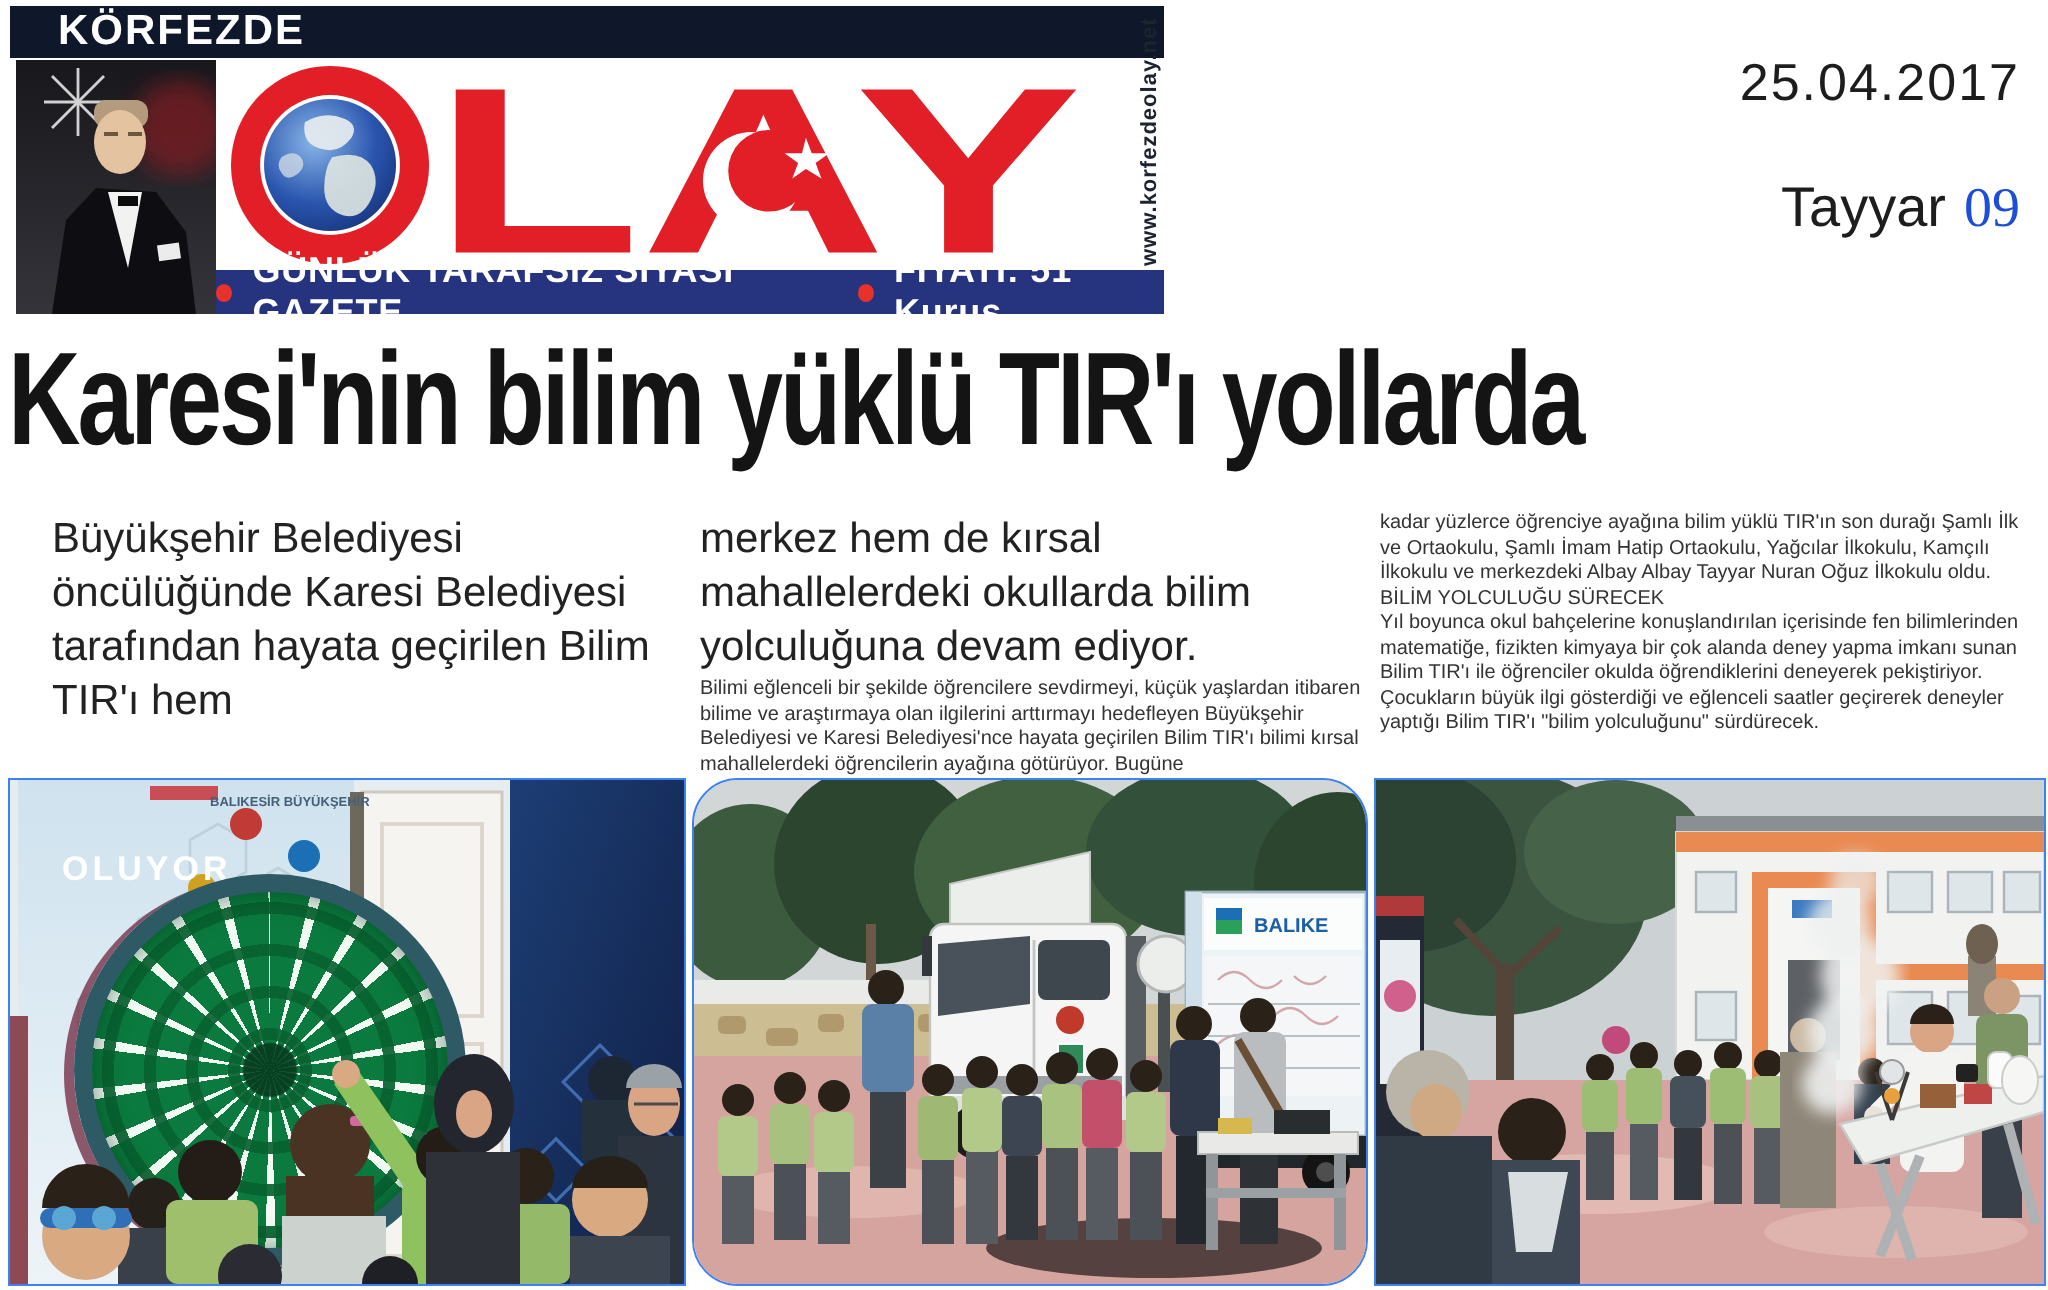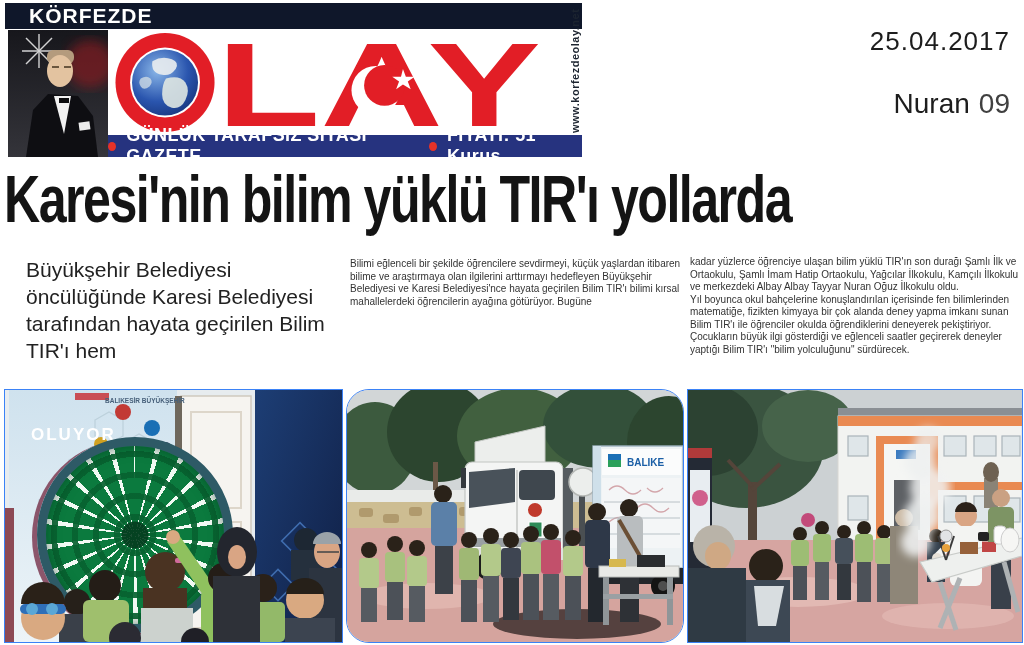--- a/index.html
+++ b/index.html
@@ -19,21 +19,21 @@
                 writing-mode:vertical-rl;transform:rotate(180deg);
                 font-size:11px;font-weight:bold;color:#1c2430;letter-spacing:0.5px;}
   .mast-botbar{position:absolute;left:103px;top:132px;width:474px;height:22px;background:#26337f;
                display:flex;align-items:center;justify-content:center;gap:10px;
                color:#fff;font-weight:bold;font-size:18px;letter-spacing:0.4px;}
   .dot{width:9px;height:9px;border-radius:50%;background:#e63228;display:inline-block;}
 
   
   .issue-date{position:absolute;right:14px;top:26px;font-size:26px;color:#1d1d1d;letter-spacing:1px;}
   .sayfa{position:absolute;right:14px;top:88px;font-size:28px;color:#1d1d1d;}
-  .sayfa .pagenum{color:#404040;margin-left:9px;}
+  .sayfa .pagenum{color:#1d4ed8;margin-left:9px;font-family:Liberation Serif, serif;}
 
   
   .headline{position:absolute;left:4px;top:163px;margin:0;white-space:nowrap;
             font-size:66px;font-weight:bold;letter-spacing:-2px;color:#141414;
             transform:scaleX(0.76);transform-origin:0 50%;line-height:1.1;}
 
   
   .col{position:absolute;top:256px;}
   .col p{margin:0;}
   .col1{left:26px;width:330px;}
@@ -130,33 +130,35 @@
     <div class="mast-botbar">
       <span class="dot"></span>
       <span>GÜNLÜK TARAFSIZ SİYASİ GAZETE</span>
       <span class="dot"></span>
       <span>FİYATI: 51 Kuruş</span>
     </div>
   </div>
 
   <div class="issue-date">25.04.2017</div>
   <div class="sayfa">
-    <span>Nuran</span><span class="pagenum">09</span>
+    <span>Tayyar</span><span class="pagenum">09</span>
   </div>
 
   <h1 class="headline">Karesi'nin bilim yüklü TIR'ı yollarda</h1>
 
   <div class="col col1">
     <p class="lead">Büyükşehir Belediyesi öncülüğünde Karesi Belediyesi tarafından hayata geçirilen Bilim TIR'ı hem</p>
   </div>
   <div class="col col2">
+    <p class="lead">merkez hem de kırsal mahallelerdeki okullarda bilim yolculuğuna devam ediyor.</p>
     <p class="smalltxt">Bilimi eğlenceli bir şekilde öğrencilere sevdirmeyi, küçük yaşlardan itibaren bilime ve araştırmaya olan ilgilerini arttırmayı hedefleyen Büyükşehir Belediyesi ve Karesi Belediyesi'nce hayata geçirilen Bilim TIR'ı bilimi kırsal mahallelerdeki öğrencilerin ayağına götürüyor. Bugüne</p>
   </div>
   <div class="col col3">
-    <p class="smalltxt">kadar yüzlerce öğrenciye ulaşan bilim yüklü TIR'ın son durağı Şamlı İlk ve Ortaokulu, Şamlı İmam Hatip Ortaokulu, Yağcılar İlkokulu, Kamçılı İlkokulu ve merkezdeki Albay Albay Tayyar Nuran Oğuz İlkokulu oldu.</p>
+    <p class="smalltxt">kadar yüzlerce öğrenciye ayağına bilim yüklü TIR'ın son durağı Şamlı İlk ve Ortaokulu, Şamlı İmam Hatip Ortaokulu, Yağcılar İlkokulu, Kamçılı İlkokulu ve merkezdeki Albay Albay Tayyar Nuran Oğuz İlkokulu oldu.</p>
+    <p class="subhead">BİLİM YOLCULUĞU SÜRECEK</p>
     <p class="smalltxt">Yıl boyunca okul bahçelerine konuşlandırılan içerisinde fen bilimlerinden matematiğe, fizikten kimyaya bir çok alanda deney yapma imkanı sunan Bilim TIR'ı ile öğrenciler okulda öğrendiklerini deneyerek pekiştiriyor. Çocukların büyük ilgi gösterdiği ve eğlenceli saatler geçirerek deneyler yaptığı Bilim TIR'ı "bilim yolculuğunu" sürdürecek.</p>
   </div>
 
   <div class="photo" id="photo1">
     <svg class="ph-svg" viewBox="0 0 337 252" preserveAspectRatio="none">
       <defs>
         <linearGradient id="p1post" x1="0" y1="0" x2="0" y2="1">
           <stop offset="0" stop-color="#cfe2ee"></stop>
             <stop offset="1" stop-color="#edf4f8"></stop>
         </linearGradient>

